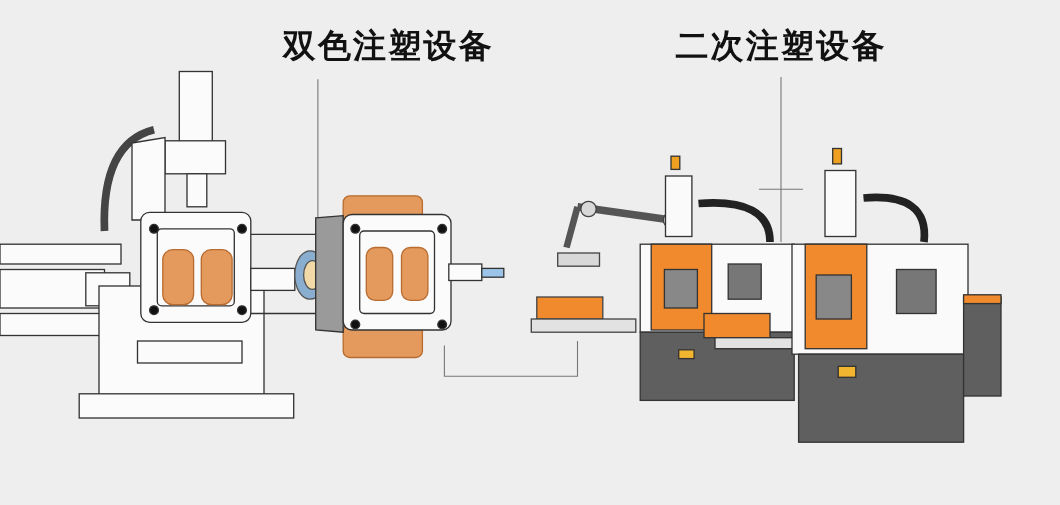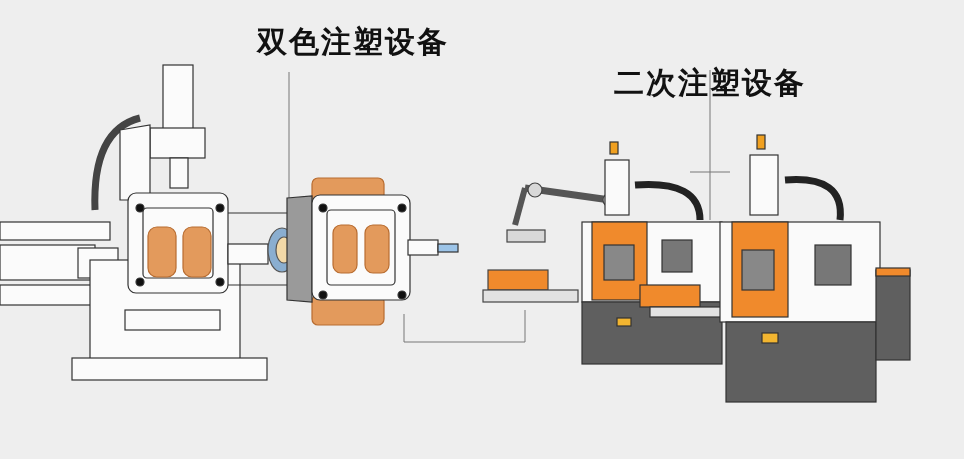--- a/index.html
+++ b/index.html
@@ -1,19 +1,19 @@
 <!DOCTYPE html>
 <html><head>
 <meta charset="utf-8">
 <style>
   html,body{margin:0;padding:0;}
   body{width:964px;height:459px;background:#eeeeee;position:relative;overflow:hidden;font-family:"DejaVu Sans","Liberation Sans",sans-serif;}
   .title{position:absolute;top:22px;font-size:30px;font-weight:bold;color:#111;letter-spacing:2px;}
   #t-left{left:209px;margin-left:48px;}
-  #t-right{left:614px;margin-top:41px;}
+  #t-right{left:614px;}
   svg{position:absolute;left:0;top:0;}
 </style>
 </head>
 <body>
 
 <div class="title" id="t-left">双色注塑设备</div>
 <div class="title" id="t-right">二次注塑设备</div>
 
 <svg width="964" height="459" viewBox="0 0 964 459">
 

